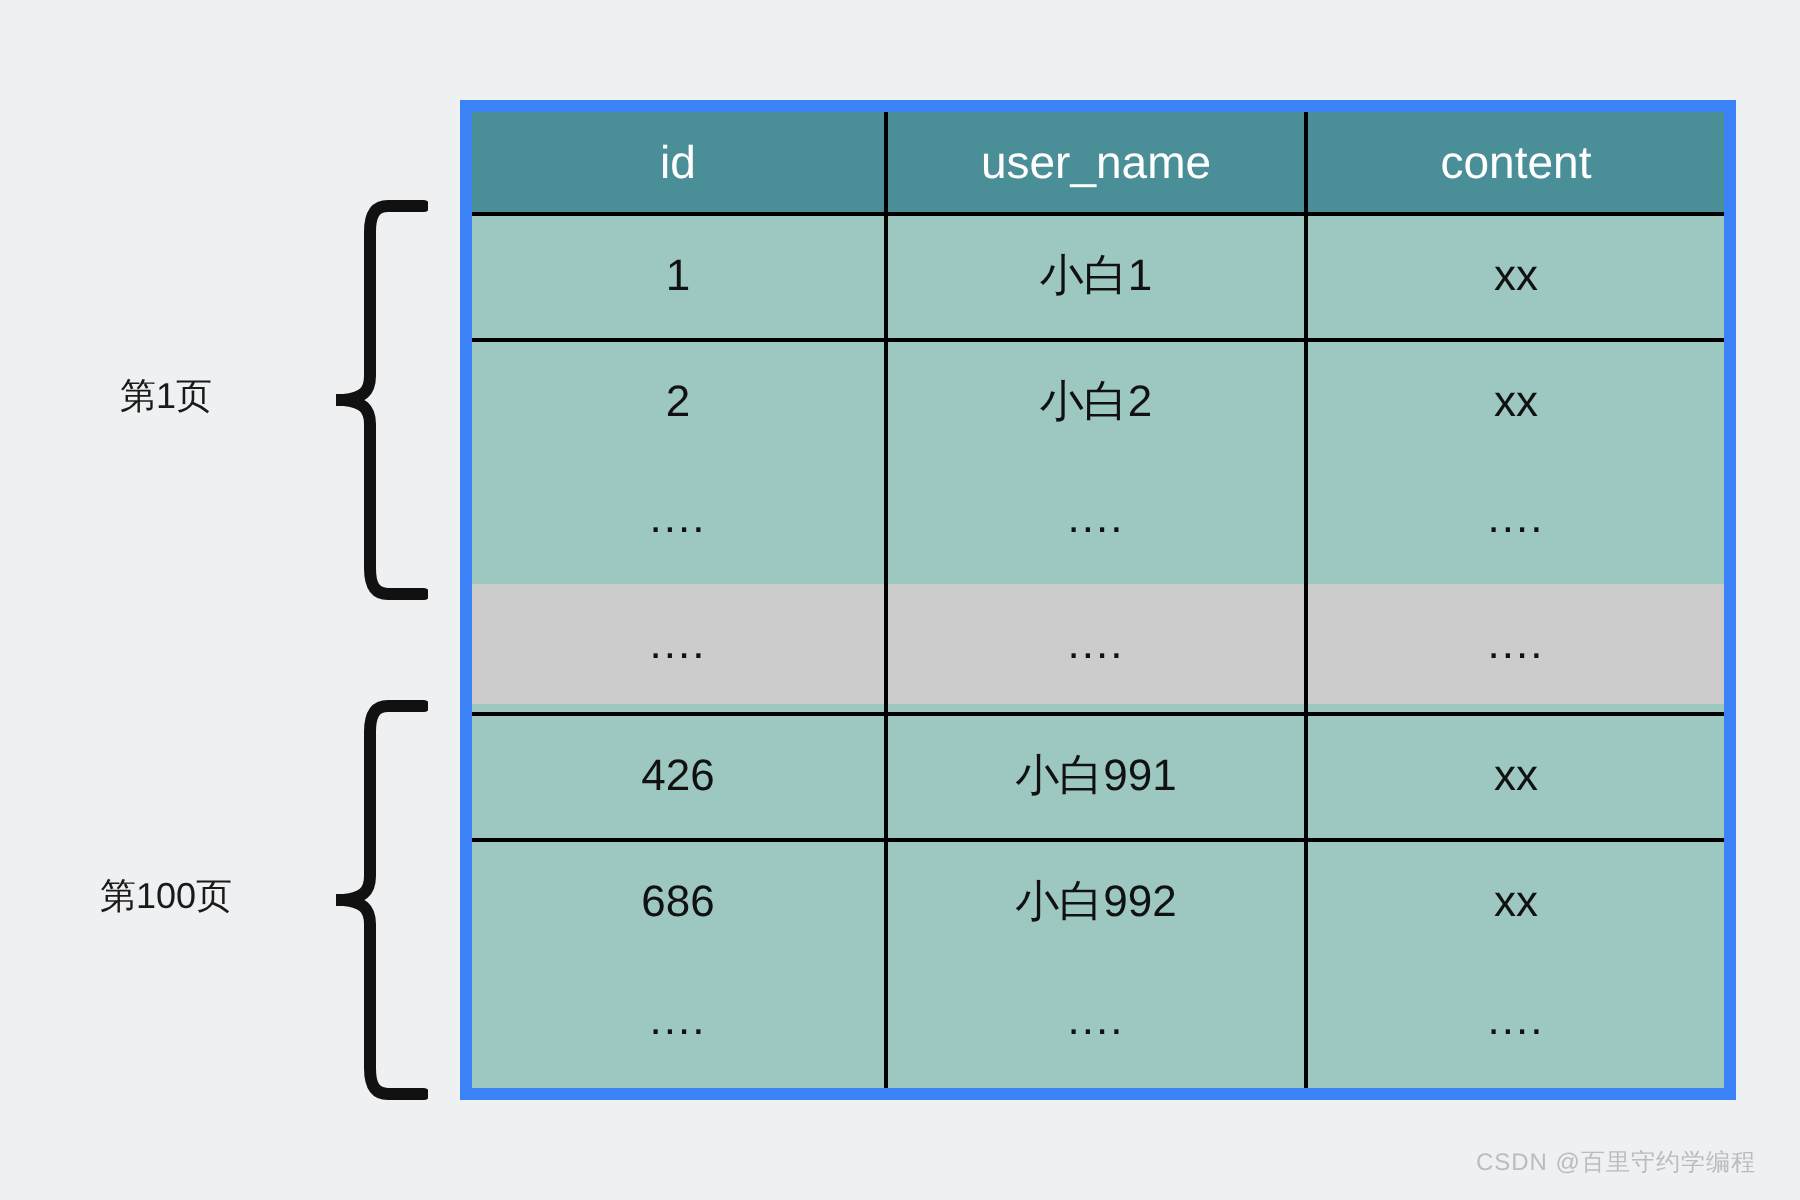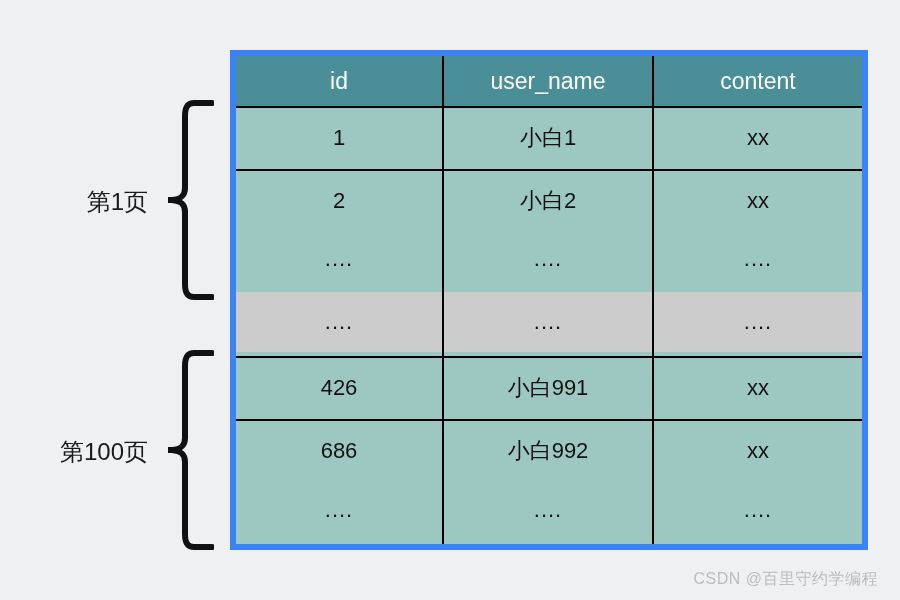--- a/index.html
+++ b/index.html
@@ -78,36 +78,36 @@
     width: 46px;
   }
   .brace svg { display: block; }
 
   #brace-page-1   { top: 100px; height: 200px; }
   #brace-page-100 { top: 350px; height: 200px; }
 
   
   .page-label {
     position: absolute;
-    font-size: 24px;
+    font-size: 18px;
     color: #1a1a1a;
     white-space: nowrap;
-    text-align: right;
+    text-align: center;
     width: 130px;
     left: 18px;
   }
   #label-page-1   { top: 186px; }
   #label-page-100 { top: 436px; }
 
   
   #watermark {
     position: absolute;
     right: 22px;
     bottom: 10px;
-    font-size: 16px;
+    font-size: 12px;
     color: #b9bcc0;
     letter-spacing: 0.5px;
     white-space: nowrap;
   }
 </style>
 </head>
 <body>
 
 <div id="canvas">
 

